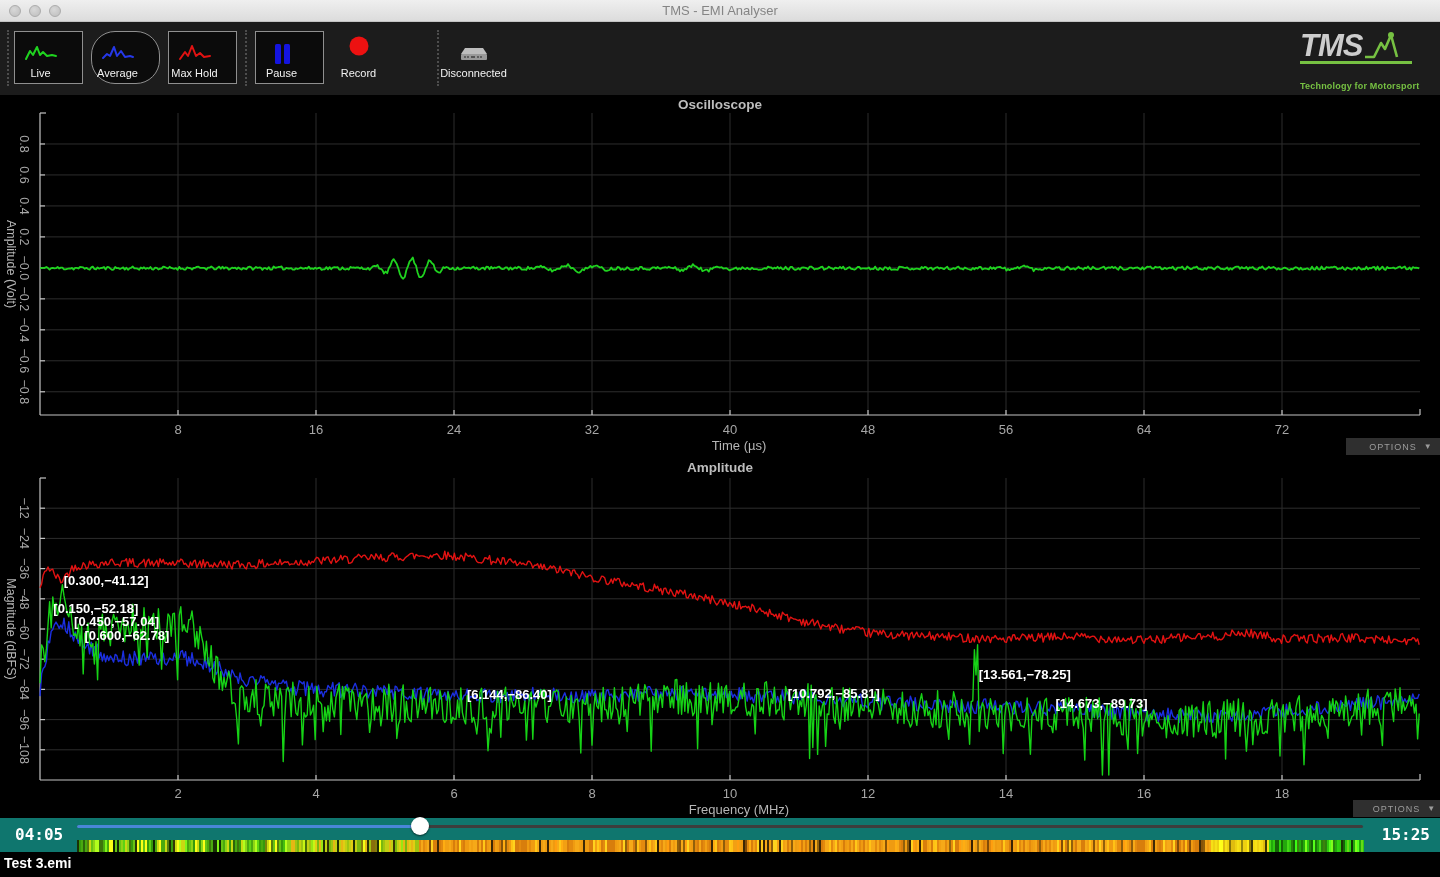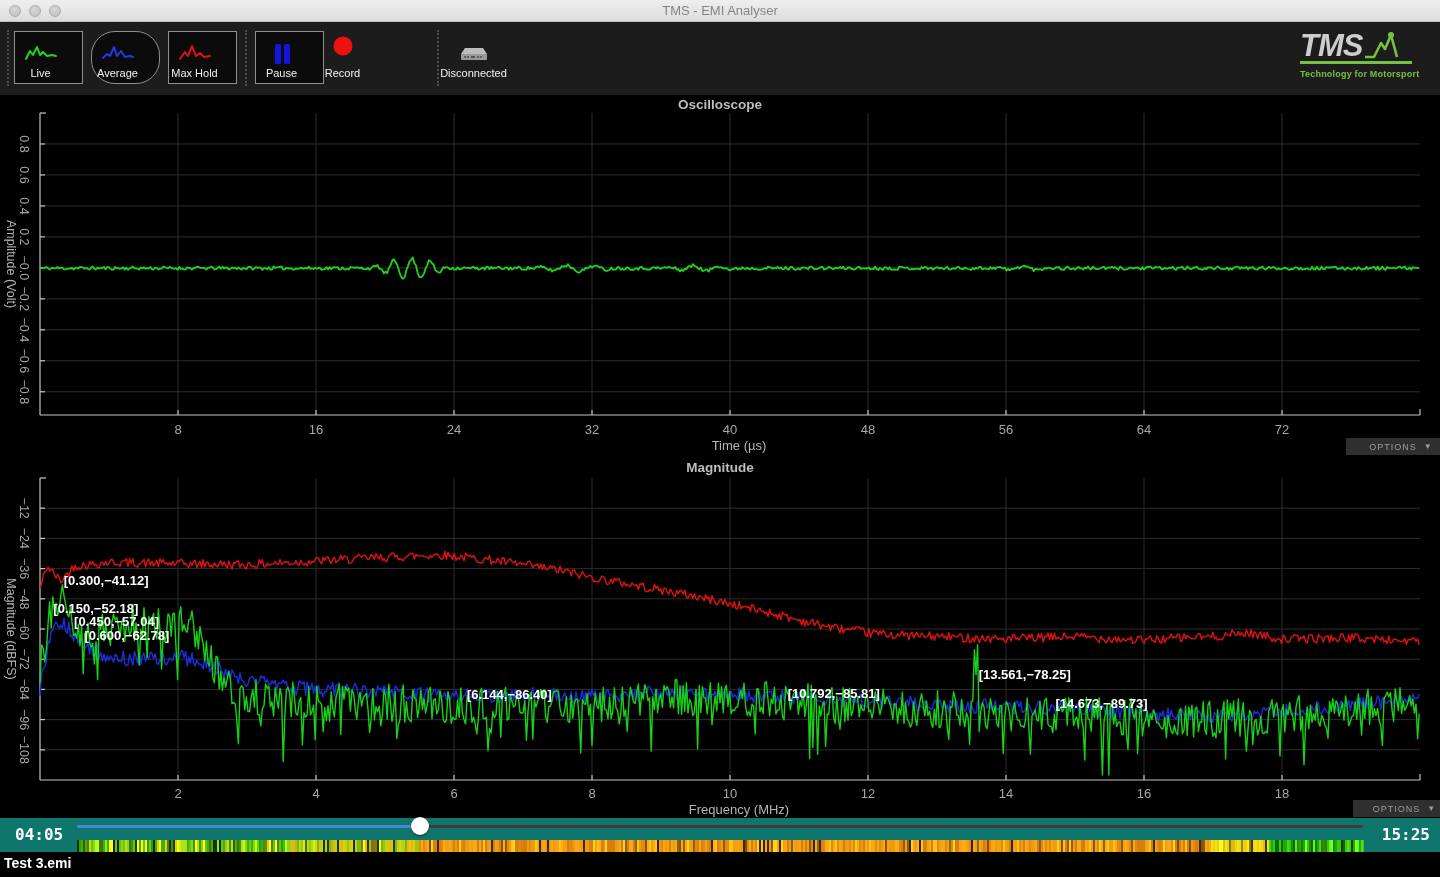--- a/index.html
+++ b/index.html
@@ -19,21 +19,21 @@
     display:flex;flex-direction:column;align-items:center;justify-content:flex-end;padding:0 16px 4px 0;
     box-sizing:border-box;cursor:pointer;}
   .tb-btn.noborder{background:transparent;border:1px solid transparent;}
   .tb-label{font-size:11px;color:#f2f2f2;margin-top:2px;}
   .tb-icon{display:block;}
   .tb-sep{position:absolute;top:8px;height:56px;width:0;border-left:2px dotted #4d4d4d;}
   .tms-logo{position:absolute;right:22px;top:8px;width:118px;text-align:left;}
   .tms-row{display:flex;align-items:flex-end;}
   .tms-text{font-size:31px;font-weight:bold;font-style:italic;color:#cdcdcd;letter-spacing:-1px;line-height:28px;}
   .tms-underline{height:3px;background:#76c142;width:112px;margin-top:1px;}
-  .tms-sub{font-size:9px;font-weight:bold;color:#76c142;margin-top:5px;letter-spacing:0.2px;white-space:nowrap;}
+  .tms-sub{font-size:9px;font-weight:bold;color:#76c142;margin-top:17px;letter-spacing:0.2px;white-space:nowrap;}
   
   .panel{position:absolute;left:0;width:1440px;background:#000;}
   #osc-panel{top:95px;height:361px;}
   #spec-panel{top:458px;height:360px;}
   .chart-title{position:absolute;left:0;top:2px;width:1440px;text-align:center;
     font-size:13.5px;font-weight:bold;color:#bdbdbd;}
   .options-btn{position:absolute;right:0;height:17px;background:#2f2f2f;color:#9c9c9c;
     display:flex;align-items:center;justify-content:center;gap:7px;font-size:9px;letter-spacing:1px;cursor:pointer;padding-left:16px;}
   .options-btn .opt-arrow{font-size:8px;color:#9c9c9c;}
   #osc-options{top:343px;width:78px;}
@@ -94,21 +94,21 @@
   <div class="tb-sep" style="left:245px;"></div>
 
   <button class="tb-btn" style="left:255px;align-items:center;">
     <svg class="tb-icon" width="34" height="22" viewBox="0 0 34 22">
       <rect x="10" y="1" width="6" height="20" rx="1.5" fill="#1414e0"></rect>
       <rect x="19" y="1" width="6" height="20" rx="1.5" fill="#1414e0"></rect>
     </svg>
     <span class="tb-label">Pause</span>
   </button>
 
-  <button class="tb-btn noborder" style="left:316px;gap:8px;">
+  <button class="tb-btn noborder" style="left:332px;gap:8px;">
     <svg class="tb-icon" width="34" height="22" viewBox="0 0 34 22">
       <circle cx="17" cy="11" r="9.5" fill="#ed1111"></circle>
     </svg>
     <span class="tb-label">Record</span>
   </button>
 
   <div class="tb-sep" style="left:437px;"></div>
 
   <button class="tb-btn noborder" style="left:447px;">
     <svg class="tb-icon" width="34" height="22" viewBox="0 0 34 22">
@@ -201,21 +201,21 @@
       <text x="739" y="355" text-anchor="middle" font-size="13" fill="#b5b5b5">Time (µs)</text>
       <polyline points="40.0,173.1 41.6,173.1 43.2,172.8 44.8,172.9 46.4,172.0 48.0,173.1 49.6,174.6 51.2,173.1 52.8,172.8 54.4,173.4 56.0,173.2 57.6,172.0 59.2,173.5 60.8,172.6 62.4,172.6 64.0,174.3 65.6,174.3 67.2,173.9 68.8,173.5 70.4,173.6 72.0,172.9 73.6,174.5 75.2,172.9 76.8,172.9 78.4,173.5 80.0,172.0 81.6,172.1 83.2,172.3 84.8,173.8 86.4,172.8 88.0,174.0 89.6,174.7 91.2,172.4 92.8,171.6 94.4,173.9 96.0,174.4 97.6,172.4 99.2,173.7 100.8,173.0 102.4,172.9 104.0,172.0 105.6,174.4 107.2,172.0 108.8,172.1 110.4,173.6 112.0,174.8 113.6,174.6 115.2,172.0 116.8,173.2 118.4,173.1 120.0,174.0 121.6,173.2 123.2,172.4 124.8,174.6 126.4,172.7 128.0,174.7 129.6,173.4 131.2,172.7 132.8,171.5 134.4,173.4 136.0,173.3 137.6,173.7 139.2,174.7 140.8,172.4 142.4,173.5 144.0,172.3 145.6,173.9 147.2,173.0 148.8,173.7 150.4,172.0 152.0,174.3 153.6,174.5 155.2,172.7 156.8,172.8 158.4,174.5 160.0,173.6 161.6,173.6 163.2,171.7 164.8,172.0 166.4,172.7 168.0,173.5 169.6,171.8 171.2,172.9 172.8,173.4 174.4,173.8 176.0,173.1 177.6,174.9 179.2,171.9 180.8,173.9 182.4,173.5 184.0,174.5 185.6,174.6 187.2,172.3 188.8,173.0 190.4,173.1 192.0,174.5 193.6,173.0 195.2,172.8 196.8,171.9 198.4,171.6 200.0,172.8 201.6,172.8 203.2,172.9 204.8,173.2 206.4,174.6 208.0,172.7 209.6,172.7 211.2,171.5 212.8,172.5 214.4,174.4 216.0,174.4 217.6,172.7 219.2,171.6 220.8,173.7 222.4,171.7 224.0,173.6 225.6,172.3 227.2,172.7 228.8,174.6 230.4,173.9 232.0,172.6 233.6,173.2 235.2,172.7 236.8,174.1 238.4,172.4 240.0,173.8 241.6,174.6 243.2,173.0 244.8,173.6 246.4,174.3 248.0,172.1 249.6,171.7 251.2,172.3 252.8,174.9 254.4,173.4 256.0,172.0 257.6,172.9 259.2,172.5 260.8,172.7 262.4,174.9 264.0,173.2 265.6,173.2 267.2,174.3 268.8,172.1 270.4,174.7 272.0,174.6 273.6,171.5 275.2,172.8 276.8,172.5 278.4,172.0 280.0,171.8 281.6,171.5 283.2,174.7 284.8,174.3 286.4,172.9 288.0,173.5 289.6,173.5 291.2,173.1 292.8,174.7 294.4,174.7 296.0,173.3 297.6,174.0 299.2,173.5 300.8,172.4 302.4,173.5 304.0,173.7 305.6,172.9 307.2,173.6 308.8,171.6 310.4,173.9 312.0,173.4 313.6,174.0 315.2,172.6 316.8,173.8 318.4,173.0 320.0,172.7 321.6,174.9 323.2,174.4 324.8,174.3 326.4,172.1 328.0,174.4 329.6,172.1 331.2,174.2 332.8,172.7 334.4,172.1 336.0,172.4 337.6,172.1 339.2,174.5 340.8,174.6 342.4,172.3 344.0,174.2 345.6,174.5 347.2,173.7 348.8,174.6 350.4,171.9 352.0,172.7 353.6,172.4 355.2,172.9 356.8,172.3 358.4,172.5 360.0,173.6 361.6,172.3 363.2,174.1 364.8,174.2 366.4,174.4 368.0,172.8 369.6,174.9 371.2,173.0 372.8,171.3 374.4,170.8 376.0,171.3 377.6,170.0 379.2,173.6 380.8,173.8 382.4,175.1 384.0,178.5 385.6,176.5 387.2,178.2 388.8,173.0 390.4,170.8 392.0,166.1 393.6,164.1 395.2,166.6 396.8,169.1 398.4,173.5 400.0,179.2 401.6,182.3 403.2,183.7 404.8,182.0 406.4,175.0 408.0,171.1 409.6,166.4 411.2,164.8 412.8,162.5 414.4,168.3 416.0,170.5 417.6,177.5 419.2,182.0 420.8,182.2 422.4,181.2 424.0,178.6 425.6,173.4 427.2,170.3 428.8,165.2 430.4,166.1 432.0,168.3 433.6,169.5 435.2,174.8 436.8,176.4 438.4,177.3 440.0,177.7 441.6,175.3 443.2,172.1 444.8,173.0 446.4,172.0 448.0,172.5 449.6,174.1 451.2,174.1 452.8,172.7 454.4,174.8 456.0,174.6 457.6,172.4 459.2,174.3 460.8,174.2 462.4,173.4 464.0,172.2 465.6,172.8 467.2,172.8 468.8,172.6 470.4,173.6 472.0,172.3 473.6,171.7 475.2,173.8 476.8,172.5 478.4,174.6 480.0,174.4 481.6,173.1 483.2,172.6 484.8,174.5 486.4,171.7 488.0,171.8 489.6,174.4 491.2,171.8 492.8,173.6 494.4,172.5 496.0,172.9 497.6,172.2 499.2,171.6 500.8,173.4 502.4,174.1 504.0,173.8 505.6,172.4 507.2,172.5 508.8,174.7 510.4,172.4 512.0,174.5 513.6,173.4 515.2,172.3 516.8,173.4 518.4,171.7 520.0,172.4 521.6,174.5 523.2,174.6 524.8,174.3 526.4,174.8 528.0,171.7 529.6,174.0 531.2,172.7 532.8,173.9 534.4,173.6 536.0,172.0 537.6,171.7 539.2,172.0 540.8,170.7 542.4,172.3 544.0,171.7 545.6,173.1 547.2,174.2 548.8,175.2 550.4,173.6 552.0,176.6 553.6,175.2 555.2,175.2 556.8,173.9 558.4,173.6 560.0,173.8 561.6,171.2 563.2,171.7 564.8,171.1 566.4,171.6 568.0,169.1 569.6,171.4 571.2,173.3 572.8,172.8 574.4,174.3 576.0,176.1 577.6,177.3 579.2,177.7 580.8,176.5 582.4,174.3 584.0,175.2 585.6,172.6 587.2,173.5 588.8,172.5 590.4,170.9 592.0,172.5 593.6,171.2 595.2,170.9 596.8,170.5 598.4,171.5 600.0,172.5 601.6,172.0 603.2,173.6 604.8,175.5 606.4,175.8 608.0,175.5 609.6,175.0 611.2,172.5 612.8,174.6 614.4,174.4 616.0,174.6 617.6,172.0 619.2,172.3 620.8,174.8 622.4,173.6 624.0,174.8 625.6,174.1 627.2,172.1 628.8,173.3 630.4,174.9 632.0,174.7 633.6,174.8 635.2,173.6 636.8,173.2 638.4,174.8 640.0,171.9 641.6,171.8 643.2,174.1 644.8,173.7 646.4,174.5 648.0,174.4 649.6,174.8 651.2,173.5 652.8,172.3 654.4,172.3 656.0,173.5 657.6,172.0 659.2,173.3 660.8,173.8 662.4,172.7 664.0,172.5 665.6,172.2 667.2,172.9 668.8,171.7 670.4,172.6 672.0,173.0 673.6,173.3 675.2,172.0 676.8,174.8 678.4,174.2 680.0,176.4 681.6,174.5 683.2,176.0 684.8,173.8 686.4,174.4 688.0,171.5 689.6,170.9 691.2,172.1 692.8,169.1 694.4,170.9 696.0,171.5 697.6,172.8 699.2,174.4 700.8,172.5 702.4,176.1 704.0,175.5 705.6,174.7 707.2,174.6 708.8,176.6 710.4,173.3 712.0,174.0 713.6,172.5 715.2,172.2 716.8,171.6 718.4,172.2 720.0,172.5 721.6,172.1 723.2,173.5 724.8,173.4 726.4,173.1 728.0,174.3 729.6,175.4 731.2,174.6 732.8,174.1 734.4,173.4 736.0,172.4 737.6,174.5 739.2,173.3 740.8,174.2 742.4,172.1 744.0,173.5 745.6,174.2 747.2,172.7 748.8,174.0 750.4,174.3 752.0,172.6 753.6,174.2 755.2,174.1 756.8,174.1 758.4,174.8 760.0,174.6 761.6,174.7 763.2,173.8 764.8,173.1 766.4,173.8 768.0,171.6 769.6,172.4 771.2,172.5 772.8,173.9 774.4,172.6 776.0,173.5 777.6,171.8 779.2,173.6 780.8,172.3 782.4,174.3 784.0,174.1 785.6,171.7 787.2,173.9 788.8,174.7 790.4,171.9 792.0,171.9 793.6,174.0 795.2,174.9 796.8,174.4 798.4,173.2 800.0,174.7 801.6,172.6 803.2,172.5 804.8,172.6 806.4,173.1 808.0,174.2 809.6,171.7 811.2,171.6 812.8,172.7 814.4,174.5 816.0,173.8 817.6,173.8 819.2,173.2 820.8,172.1 822.4,171.6 824.0,174.7 825.6,173.9 827.2,173.5 828.8,171.7 830.4,172.8 832.0,173.3 833.6,174.4 835.2,172.7 836.8,173.0 838.4,173.5 840.0,171.8 841.6,173.3 843.2,171.6 844.8,174.4 846.4,174.1 848.0,172.8 849.6,172.2 851.2,173.8 852.8,174.0 854.4,174.7 856.0,173.7 857.6,172.0 859.2,171.8 860.8,173.9 862.4,173.4 864.0,173.4 865.6,173.5 867.2,173.5 868.8,172.4 870.4,174.5 872.0,173.8 873.6,174.1 875.2,171.6 876.8,174.3 878.4,174.8 880.0,172.9 881.6,174.1 883.2,174.9 884.8,172.1 886.4,172.5 888.0,174.4 889.6,172.3 891.2,174.9 892.8,174.6 894.4,174.3 896.0,174.7 897.6,174.9 899.2,171.7 900.8,171.9 902.4,172.2 904.0,172.7 905.6,172.8 907.2,172.3 908.8,174.0 910.4,174.7 912.0,173.6 913.6,174.5 915.2,173.9 916.8,173.5 918.4,173.9 920.0,174.4 921.6,171.9 923.2,173.3 924.8,171.9 926.4,172.4 928.0,174.4 929.6,173.1 931.2,172.6 932.8,174.8 934.4,173.5 936.0,172.5 937.6,172.1 939.2,173.6 940.8,172.7 942.4,173.4 944.0,174.2 945.6,172.9 947.2,171.6 948.8,174.2 950.4,174.6 952.0,173.8 953.6,173.2 955.2,173.8 956.8,172.3 958.4,171.6 960.0,173.5 961.6,173.6 963.2,174.5 964.8,172.5 966.4,173.4 968.0,174.0 969.6,174.5 971.2,174.8 972.8,173.0 974.4,174.2 976.0,172.8 977.6,173.6 979.2,172.0 980.8,172.0 982.4,174.5 984.0,173.7 985.6,173.5 987.2,173.9 988.8,174.4 990.4,172.0 992.0,173.9 993.6,172.5 995.2,174.0 996.8,172.4 998.4,172.1 1000.0,171.8 1001.6,173.0 1003.2,173.4 1004.8,172.4 1006.4,175.6 1008.0,174.0 1009.6,175.2 1011.2,174.0 1012.8,174.2 1014.4,173.2 1016.0,173.3 1017.6,171.9 1019.2,173.6 1020.8,172.0 1022.4,171.3 1024.0,170.5 1025.6,171.7 1027.2,171.3 1028.8,172.3 1030.4,172.8 1032.0,172.9 1033.6,176.2 1035.2,174.0 1036.8,174.0 1038.4,174.6 1040.0,174.1 1041.6,175.0 1043.2,174.6 1044.8,172.8 1046.4,173.8 1048.0,172.6 1049.6,172.7 1051.2,173.6 1052.8,174.1 1054.4,173.6 1056.0,172.2 1057.6,172.6 1059.2,172.0 1060.8,174.5 1062.4,174.3 1064.0,174.8 1065.6,172.9 1067.2,171.6 1068.8,172.5 1070.4,174.3 1072.0,173.8 1073.6,173.3 1075.2,174.6 1076.8,173.3 1078.4,171.8 1080.0,173.2 1081.6,173.4 1083.2,174.6 1084.8,172.7 1086.4,173.3 1088.0,171.5 1089.6,173.7 1091.2,174.3 1092.8,171.7 1094.4,173.0 1096.0,174.1 1097.6,174.2 1099.2,173.8 1100.8,173.0 1102.4,172.3 1104.0,171.6 1105.6,174.2 1107.2,172.9 1108.8,172.4 1110.4,172.9 1112.0,171.6 1113.6,173.1 1115.2,172.0 1116.8,173.7 1118.4,174.7 1120.0,171.6 1121.6,172.7 1123.2,174.5 1124.8,174.6 1126.4,174.4 1128.0,173.8 1129.6,172.6 1131.2,172.6 1132.8,173.6 1134.4,173.0 1136.0,172.7 1137.6,172.5 1139.2,173.5 1140.8,174.6 1142.4,172.2 1144.0,174.4 1145.6,173.0 1147.2,171.7 1148.8,171.9 1150.4,171.5 1152.0,173.4 1153.6,173.7 1155.2,171.7 1156.8,172.4 1158.4,172.3 1160.0,171.9 1161.6,174.3 1163.2,174.0 1164.8,172.6 1166.4,173.9 1168.0,173.3 1169.6,172.6 1171.2,173.0 1172.8,171.8 1174.4,174.2 1176.0,174.9 1177.6,172.6 1179.2,172.6 1180.8,172.7 1182.4,171.6 1184.0,174.2 1185.6,174.4 1187.2,171.5 1188.8,172.7 1190.4,174.0 1192.0,173.9 1193.6,172.4 1195.2,172.5 1196.8,171.6 1198.4,173.8 1200.0,173.8 1201.6,174.6 1203.2,174.7 1204.8,172.9 1206.4,174.4 1208.0,172.2 1209.6,172.6 1211.2,172.3 1212.8,173.5 1214.4,174.4 1216.0,172.5 1217.6,171.5 1219.2,172.3 1220.8,173.9 1222.4,173.9 1224.0,174.4 1225.6,173.7 1227.2,172.4 1228.8,174.9 1230.4,173.1 1232.0,174.5 1233.6,172.9 1235.2,171.9 1236.8,171.6 1238.4,171.6 1240.0,173.9 1241.6,172.1 1243.2,173.2 1244.8,173.3 1246.4,171.9 1248.0,174.5 1249.6,172.4 1251.2,172.8 1252.8,172.0 1254.4,173.9 1256.0,174.3 1257.6,174.6 1259.2,172.5 1260.8,172.8 1262.4,171.5 1264.0,173.7 1265.6,174.5 1267.2,173.3 1268.8,171.8 1270.4,173.0 1272.0,172.7 1273.6,171.9 1275.2,173.0 1276.8,174.7 1278.4,173.1 1280.0,174.3 1281.6,174.2 1283.2,173.2 1284.8,172.7 1286.4,173.3 1288.0,174.3 1289.6,174.9 1291.2,173.8 1292.8,174.4 1294.4,172.8 1296.0,172.2 1297.6,172.9 1299.2,174.6 1300.8,172.7 1302.4,174.7 1304.0,174.1 1305.6,174.0 1307.2,173.3 1308.8,174.3 1310.4,174.6 1312.0,171.6 1313.6,174.3 1315.2,174.5 1316.8,171.8 1318.4,174.4 1320.0,174.5 1321.6,171.5 1323.2,174.2 1324.8,174.1 1326.4,172.0 1328.0,172.5 1329.6,172.6 1331.2,172.2 1332.8,172.3 1334.4,171.6 1336.0,172.1 1337.6,174.1 1339.2,173.5 1340.8,173.7 1342.4,172.0 1344.0,174.2 1345.6,174.8 1347.2,172.5 1348.8,173.3 1350.4,174.0 1352.0,174.7 1353.6,173.2 1355.2,172.6 1356.8,174.6 1358.4,171.9 1360.0,173.4 1361.6,174.7 1363.2,173.8 1364.8,174.4 1366.4,171.8 1368.0,174.4 1369.6,172.9 1371.2,173.4 1372.8,172.1 1374.4,172.0 1376.0,174.7 1377.6,171.5 1379.2,174.8 1380.8,173.5 1382.4,171.6 1384.0,174.1 1385.6,174.9 1387.2,172.0 1388.8,173.2 1390.4,173.1 1392.0,172.9 1393.6,172.6 1395.2,173.7 1396.8,173.0 1398.4,172.1 1400.0,171.5 1401.6,173.2 1403.2,172.2 1404.8,171.5 1406.4,174.4 1408.0,174.1 1409.6,172.5 1411.2,174.8 1412.8,172.1 1414.4,172.8 1416.0,172.6 1417.6,172.9 1419.2,173.4" fill="none" stroke="#1fd31f" stroke-width="1.8" stroke-linejoin="round"></polyline>
     </svg>
   <div class="options-btn" id="osc-options">
     <span>OPTIONS</span>
     <span class="opt-arrow">▼</span>
   </div>
 </div>
 
 <div class="panel" id="spec-panel">
-  <div class="chart-title">Magnitude</div>
+  <div class="chart-title">Amplitude</div>
   <svg id="spec-svg" class="abs" style="left:0;top:0;" width="1440" height="360">
       <line x1="178" y1="20" x2="178" y2="322" stroke="#2d2d2d" stroke-width="1"></line>
       <line x1="316" y1="20" x2="316" y2="322" stroke="#2d2d2d" stroke-width="1"></line>
       <line x1="454" y1="20" x2="454" y2="322" stroke="#2d2d2d" stroke-width="1"></line>
       <line x1="592" y1="20" x2="592" y2="322" stroke="#2d2d2d" stroke-width="1"></line>
       <line x1="730" y1="20" x2="730" y2="322" stroke="#2d2d2d" stroke-width="1"></line>
       <line x1="868" y1="20" x2="868" y2="322" stroke="#2d2d2d" stroke-width="1"></line>
       <line x1="1005.9999999999999" y1="20" x2="1005.9999999999999" y2="322" stroke="#2d2d2d" stroke-width="1"></line>
       <line x1="1144" y1="20" x2="1144" y2="322" stroke="#2d2d2d" stroke-width="1"></line>
       <line x1="1282" y1="20" x2="1282" y2="322" stroke="#2d2d2d" stroke-width="1"></line>

